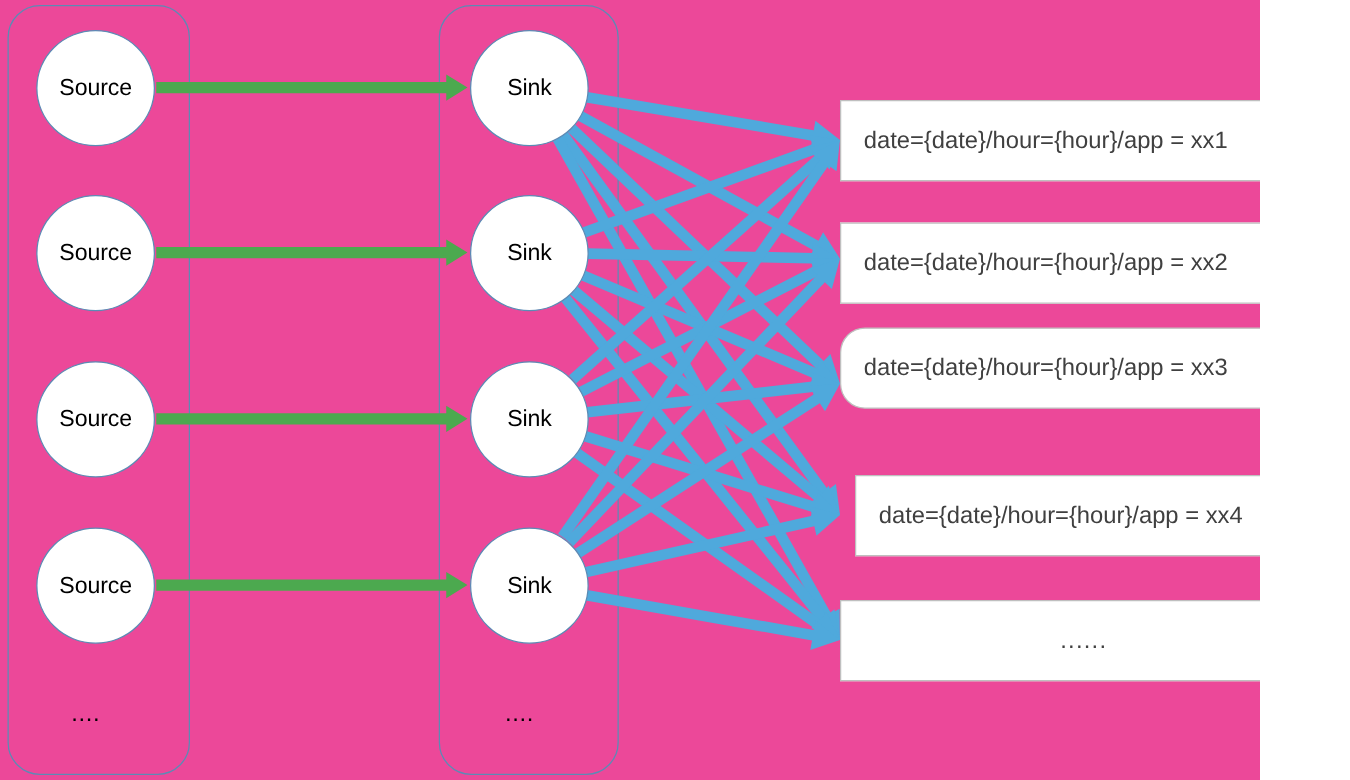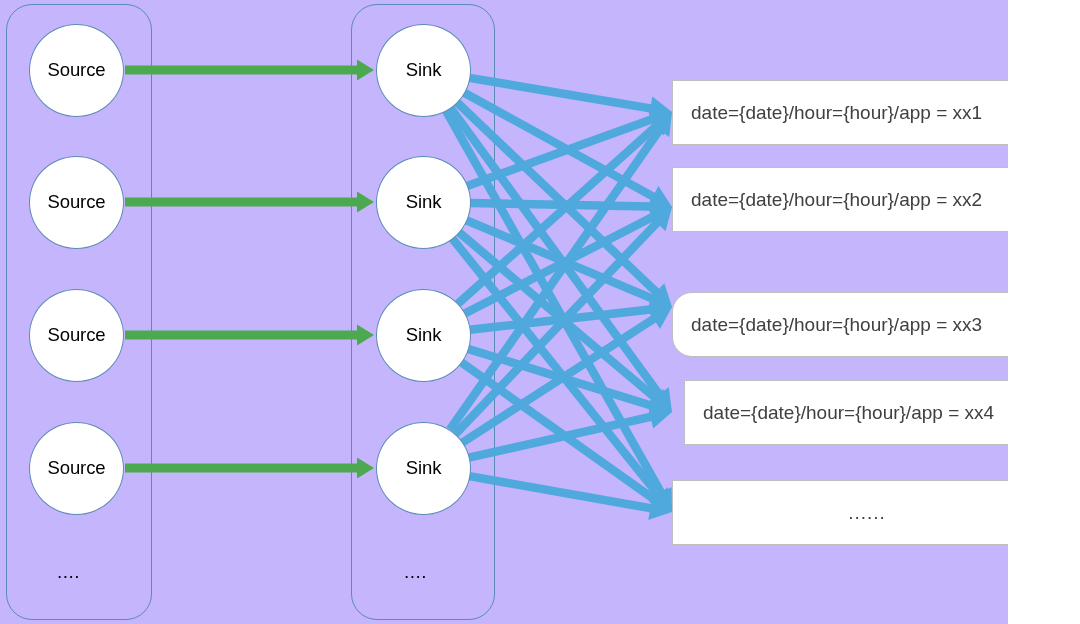--- a/index.html
+++ b/index.html
@@ -8,21 +8,21 @@
     padding: 0;
     background: #ffffff;
   }
   body {
     font-family: "Liberation Sans", sans-serif;
   }
   #canvas {
     position: relative;
     width: 1008px;
     height: 624px;
-    background: #c4b5fd;
+    background: #ec4899;
     overflow: hidden;
   }
 
   
   .group-box {
     position: absolute;
     border: 1.6px solid #5B8BB5;
     border-radius: 26px;
     background: transparent;
     box-sizing: border-box;
@@ -173,24 +173,24 @@
     <span>Sink</span>
   </div>
   <div class="node-circle" id="sink-node-3" style="left:376px; top:422px;">
     <span>Sink</span>
   </div>
   <div class="ellipsis-mark" id="sink-ellipsis">....</div>
 
   <div class="path-box" id="output-box-0" style="top:80px;">
     <span>date={date}/hour={hour}/app = xx1</span>
   </div>
-  <div class="path-box" id="output-box-1" style="top:167px;">
+  <div class="path-box" id="output-box-1" style="top:178px;">
     <span>date={date}/hour={hour}/app = xx2</span>
   </div>
-  <div class="path-box" id="output-box-2" style="top:292px;border-radius:20px;">
+  <div class="path-box" id="output-box-2" style="top:262px;border-radius:20px;">
     <span>date={date}/hour={hour}/app = xx3</span>
   </div>
   <div class="path-box" id="output-box-3" style="top:380px;margin-left:12px;">
     <span>date={date}/hour={hour}/app = xx4</span>
   </div>
   <div class="path-box is-ellipsis" id="output-box-4" style="top:480px;">
     <span>......</span>
   </div>
 
 </div>

